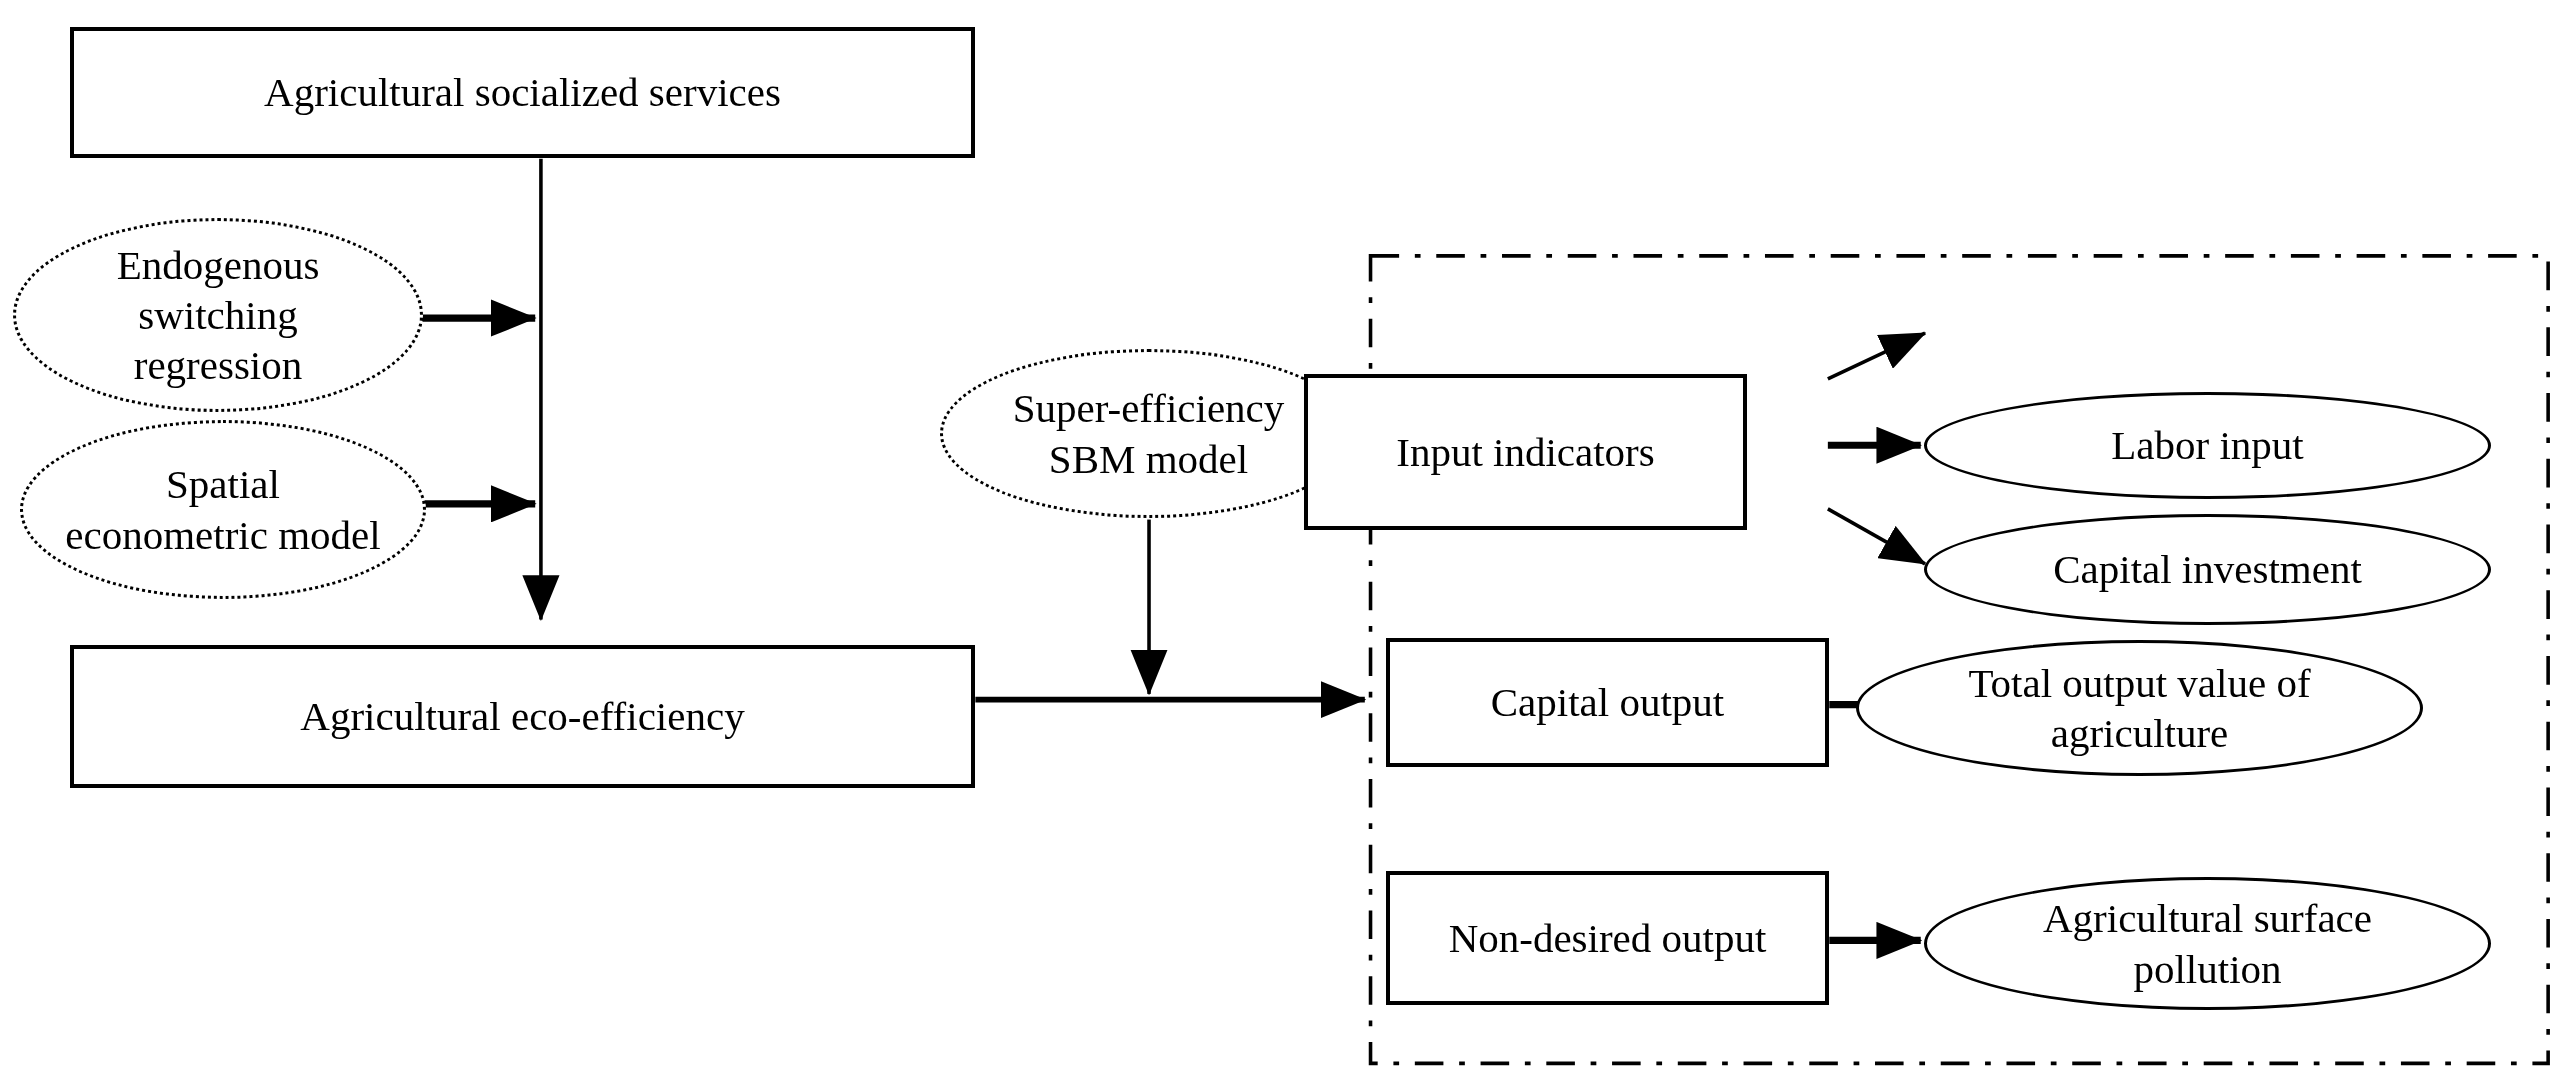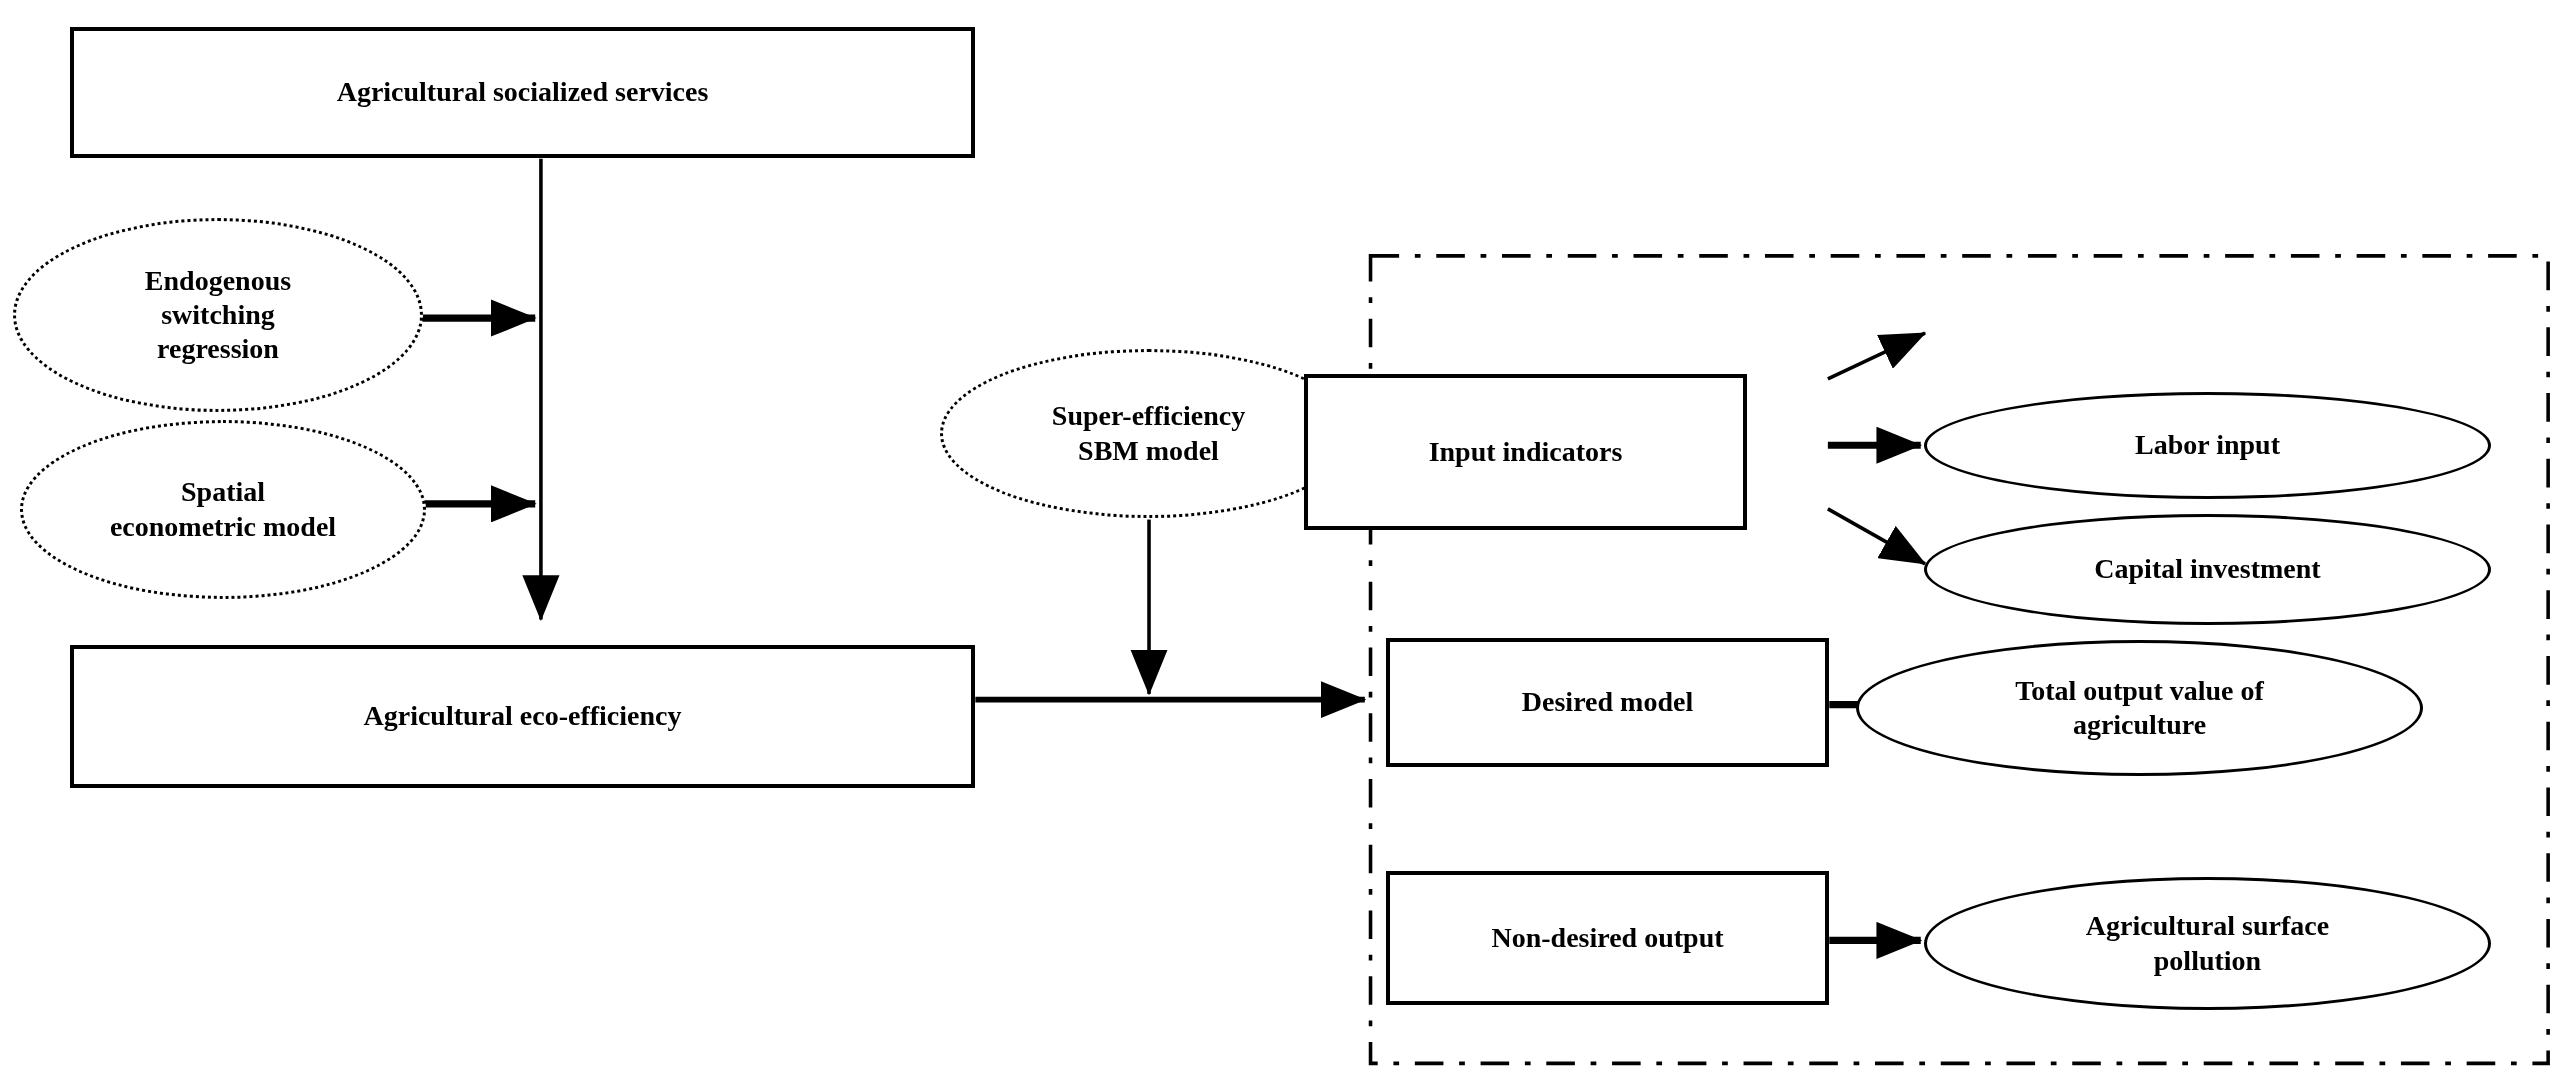--- a/index.html
+++ b/index.html
@@ -37,25 +37,24 @@
   }
   .ellipse {
     border: 3.6px solid #000000;
     border-radius: 50%;
   }
   .dotted {
     border-style: dotted;
     border-width: 3.6px;
   }
   .lbl {
-    font-size: 28px;
+    font-size: 41px;
     line-height: 1.22;
     white-space: pre-line;
     padding: 0 7.1px;
-    font-weight: bold;
   }
 </style>
 </head>
 <body>
 
 <div id="canvas">
 
   <svg id="connectors" viewBox="0 0 3605 1514" xmlns="http://www.w3.org/2000/svg">
     <defs>
       <marker id="ah" viewBox="0 0 64 52" markerWidth="64" markerHeight="52" refX="62" refY="26" orient="auto" markerUnits="userSpaceOnUse">
@@ -117,21 +116,21 @@
 
   <div class="node ellipse" style="left:1924px; top:392px; width:567px; height:107px;">
     <span class="lbl">Labor input</span>
   </div>
 
   <div class="node ellipse" style="left:1924px; top:514px; width:567px; height:111px;">
     <span class="lbl">Capital investment</span>
   </div>
 
   <div class="node rect" style="left:1386px; top:638px; width:443px; height:129px;">
-    <span class="lbl">Desired model</span>
+    <span class="lbl">Capital output</span>
   </div>
 
   <div class="node ellipse" style="left:1856px; top:640px; width:567px; height:136px;">
     <span class="lbl">Total output value of
 agriculture</span>
   </div>
 
   <div class="node rect" style="left:1386px; top:871px; width:443px; height:134px;">
     <span class="lbl">Non-desired output</span>
   </div>

